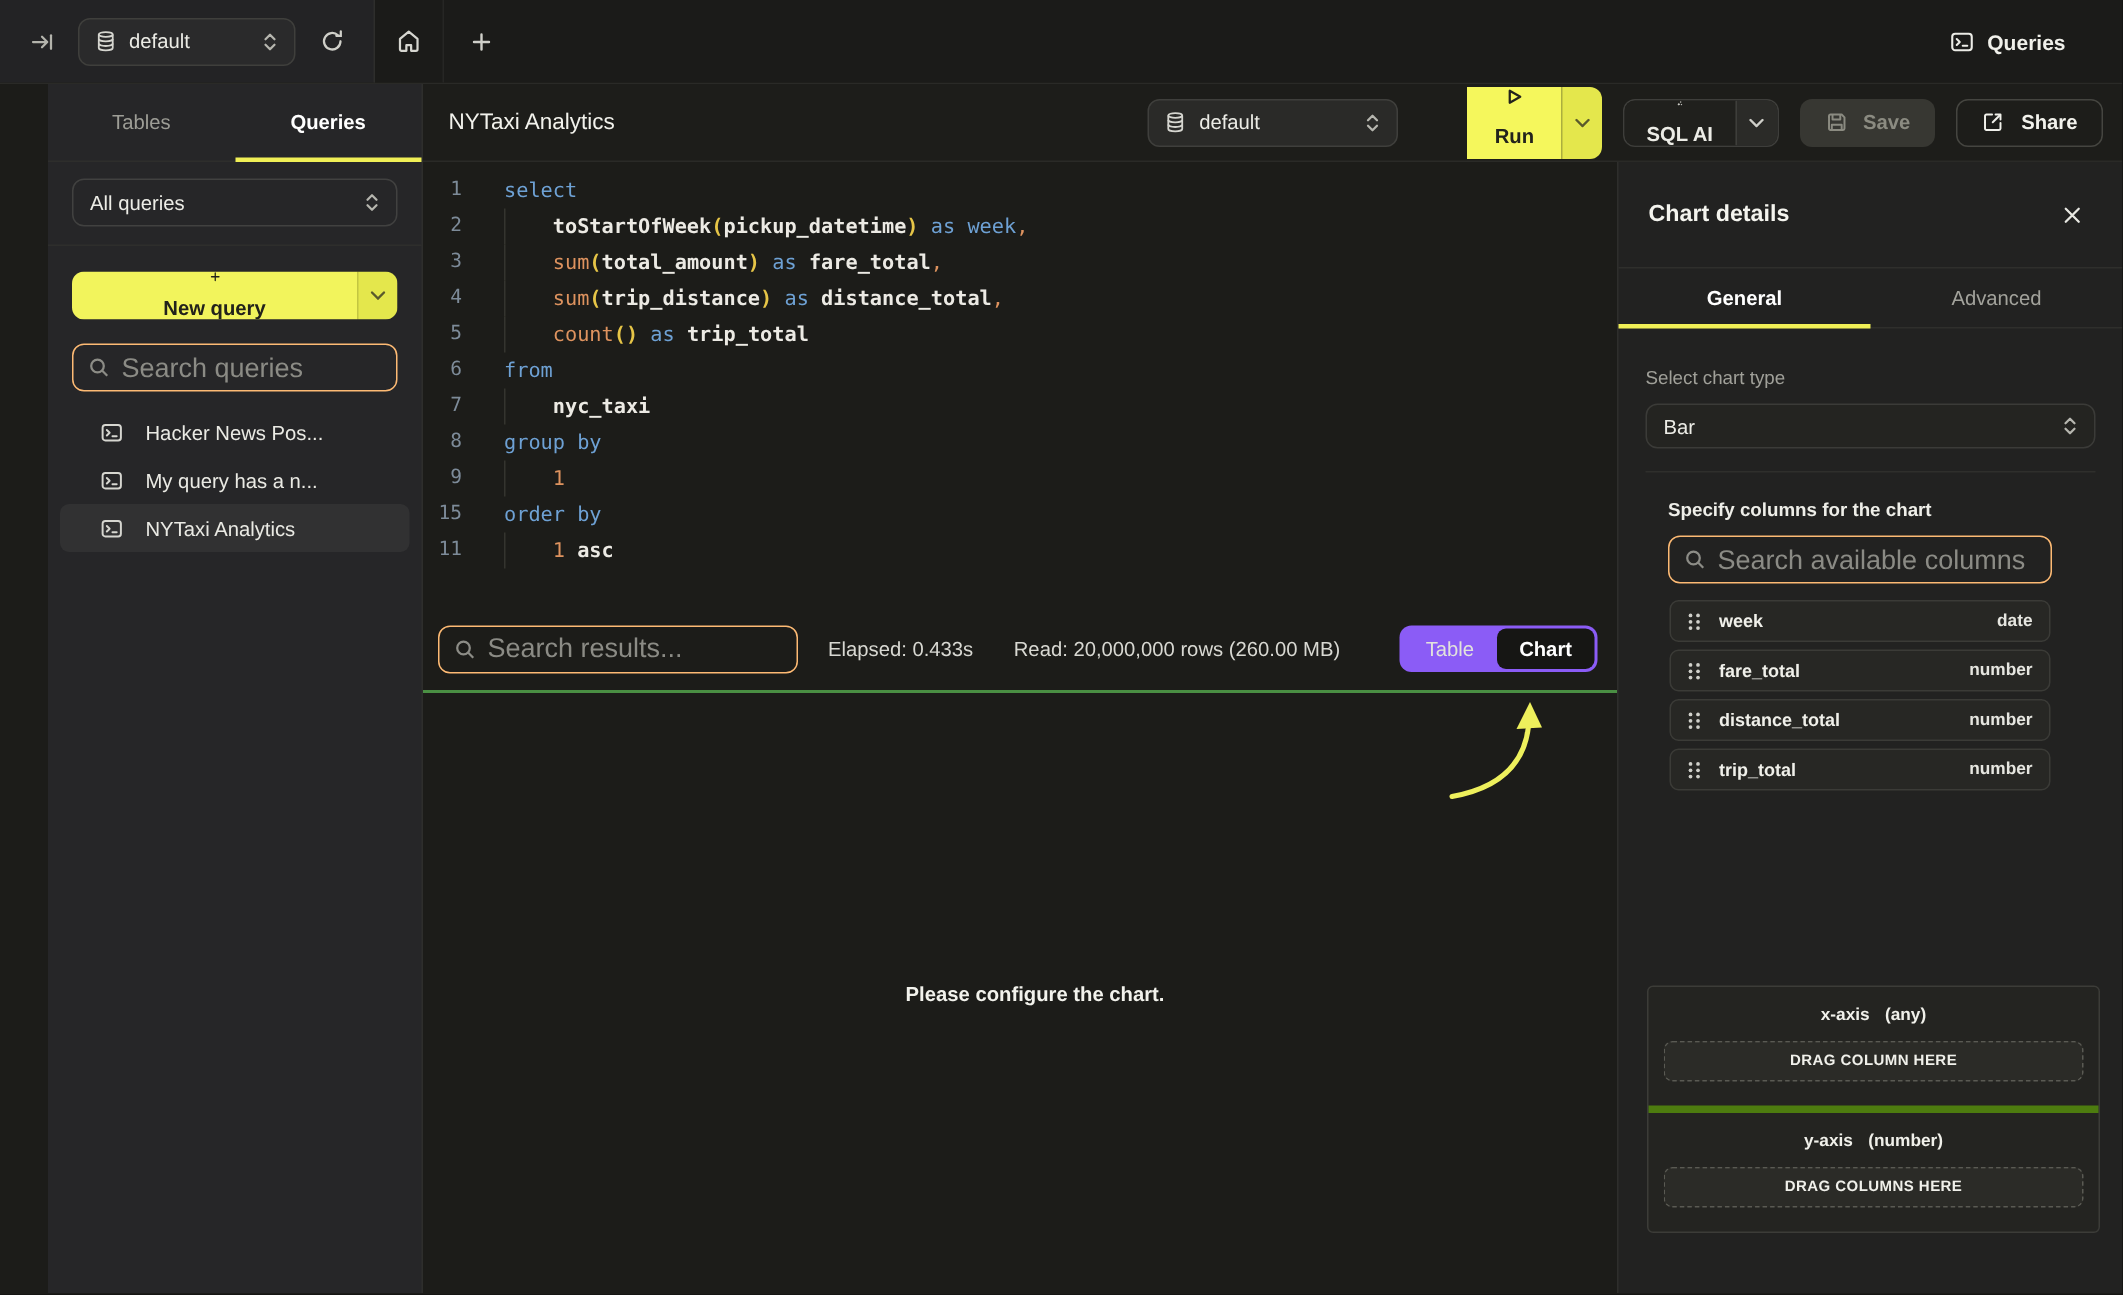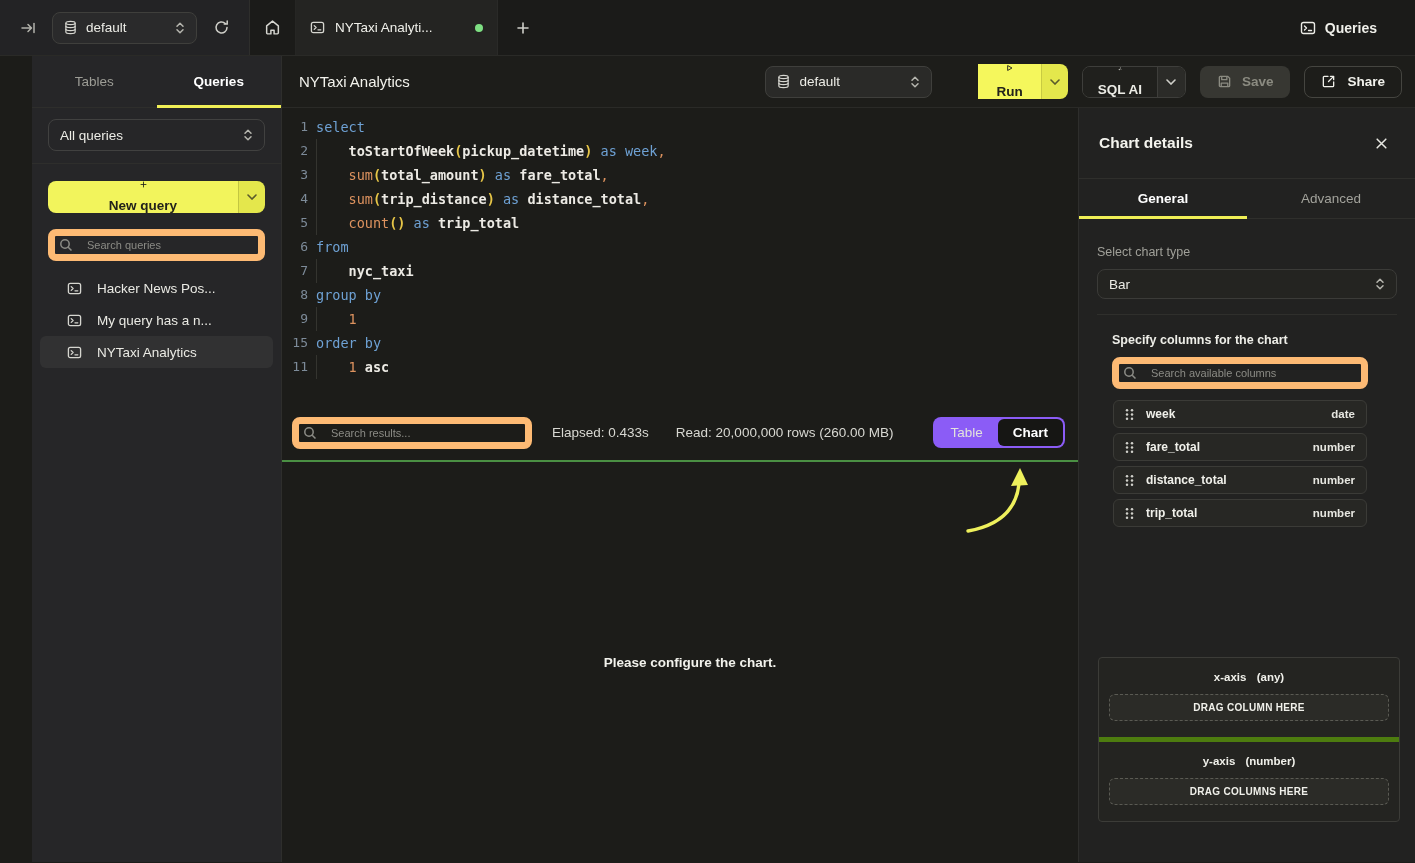--- a/index.html
+++ b/index.html
@@ -49,56 +49,56 @@
   .sidebar .select-box { margin:11px 16px 0; background:transparent; border-color:#414140; }
   .side-divider { height:1px; background:#2e2e2c; margin-top:12px; }
   .new-query {
     display:flex; height:32px; margin:17px 16px 0; border-radius:8px; overflow:hidden; cursor:pointer; flex:none;
   }
   .new-query .main { flex:1; background:#f2f45c; display:flex; align-items:center; justify-content:center; gap:10px; color:#22221b; font-size:13.5px; font-weight:600; }
   .new-query .chev { width:27px; background:#e4e74c; display:flex; align-items:center; justify-content:center; color:#5a5a2c; border-left:1px solid rgba(0,0,0,.14); }
   .search-wrap { position:relative; margin:16px 16px 0; flex:none; }
   .search-wrap .mag { position:absolute; left:11px; top:9px; }
   .search-input {
-    width:100%; height:32px; background:transparent; border:7px solid #fdba74; border-radius:8px;
-    padding:0 0 0 32px; color:#ecece6; font-size:11px; font-family:"Liberation Sans", sans-serif; outline:none;
+    width:100%; height:32px; background:transparent; border:1px solid #fdba74; border-radius:8px;
+    padding:0 0 0 32px; color:#ecece6; font-size:18px; font-family:"Liberation Sans", sans-serif; outline:none;
   }
   .search-input::placeholder { color:#8b8b85; }
   .query-list { margin-top:11px; padding:0 8px; display:flex; flex-direction:column; gap:0; }
   .query-item { height:32px; display:flex; align-items:center; gap:15px; padding-left:27px; border-radius:6px; cursor:pointer; }
   .query-item.active { background:#313132; }
   .query-item .q-label { font-size:13.5px; color:#eaeae4; white-space:nowrap; }
 
   
   .content { flex:1; display:flex; flex-direction:column; min-width:0; }
   .toolbar {
     height:52px; flex:none; background:#1d1d1a; border-bottom:1px solid #2a2a27;
     display:flex; align-items:center; padding:0 13px 0 17px; gap:14px;
   }
   .page-title { font-size:15px; color:#f2f2ec; }
   .toolbar-spacer { flex:1; }
   .toolbar .select-box { width:167px; }
   .toolbar .select-box .chev-ud { margin-left:auto; }
-  .run-btn { display:flex; height:35px; border-radius:8px; overflow:hidden; cursor:pointer; flex:none;padding-left:32px; }
+  .run-btn { display:flex; height:48px; border-radius:8px; overflow:hidden; cursor:pointer; flex:none;padding-left:32px; }
   .run-btn .main { display:flex; align-items:center; gap:12px; padding:0 18px; background:#f5f75c; color:#23231c; font-size:13.5px; font-weight:600; }
   .run-btn .chev { width:27px; background:#e4e74c; display:flex; align-items:center; justify-content:center; color:#5a5a2c; border-left:1px solid rgba(0,0,0,.12); }
   .sqlai-btn { display:flex; height:32px; border:1px solid #3e3e3b; border-radius:8px; overflow:hidden; cursor:pointer; flex:none; }
   .sqlai-btn .main { display:flex; align-items:center; gap:11px; padding:0 15px; background:#20201d; color:#ecece6; font-size:13.5px; font-weight:600; }
   .sqlai-btn .chev { width:28px; background:#2b2b28; display:flex; align-items:center; justify-content:center; color:#cfcfc9; border-left:1px solid #3e3e3b; }
   .save-btn { display:flex; align-items:center; gap:10px; height:32px; padding:0 17px; background:#373732; border-radius:8px; color:#8b8b81; font-size:13.5px; font-weight:600; cursor:default; flex:none; }
   .share-btn { display:flex; align-items:center; gap:11px; height:32px; padding:0 16px; border:1px solid #454540; border-radius:8px; color:#f2f2ec; font-size:13.5px; font-weight:600; cursor:pointer; flex:none; }
 
   .content-body { flex:1; display:flex; min-height:0; }
   .main { flex:1; display:flex; flex-direction:column; min-width:0; background:#1c1c19; }
 
   
   .editor { height:297px; flex:none; padding-top:7px; overflow:hidden; font-family:"DejaVu Sans Mono", monospace; font-size:13.5px; cursor:text; }
   .cl { display:flex; height:24px; line-height:24px; }
   .ln { width:26px; text-align:right; color:#7d8b99; flex:none; font-size:13px; }
-  .lc { white-space:pre; margin-left:8px; }
+  .lc { white-space:pre; margin-left:28px; }
   .ig { display:inline-block; width:4ch; height:24px; border-left:1px solid #34342f; vertical-align:top; }
   .tok-kw { color:#6ea1d4; }
   .tok-fn { color:#de935f; }
   .tok-par { color:#e6c547; font-weight:700; }
   .tok-id { color:#eceae4; font-weight:700; }
   .tok-num { color:#de935f; }
   .tok-pun { color:#de935f; }
   .tok-pln { color:#c8c8c2; }
 
   
@@ -186,29 +186,20 @@
             <path d="M14.2 1.9v3h-3"></path>
           </svg>
       </div>
     </div>
 
     <div class="tabstrip">
       <div class="home-btn">
         <svg width="17" height="17" viewBox="0 0 16 16" fill="none" stroke="#d6d6d0" stroke-width="1.4" stroke-linejoin="round">
             <path d="M2.5 6.5 8 2l5.5 4.5V13a1 1 0 0 1-1 1H9.5v-3.5h-3V14H3.5a1 1 0 0 1-1-1z"></path>
           </svg>
-      </div>
-      <div class="editor-tab">
-        <svg width="15" height="15" viewBox="0 0 16 16" fill="none" stroke="#d6d6d0" stroke-width="1.4" stroke-linecap="round" stroke-linejoin="round">
-            <rect x="1.5" y="2.5" width="13" height="11" rx="2"></rect>
-            <path d="M4.5 6l2 2-2 2"></path>
-            <path d="M8.5 10.5h3"></path>
-          </svg>
-        <span class="tab-label">NYTaxi Analyti...</span>
-        <span class="dot"></span>
       </div>
       <div class="newtab-btn">
         <svg width="14" height="14" viewBox="0 0 14 14" fill="none" stroke="#cfcfc9" stroke-width="1.6" stroke-linecap="round">
             <path d="M7 2v10M2 7h10"></path>
           </svg>
       </div>
       <div class="topbar-spacer"></div>
       <div class="queries-link">
         <svg width="16" height="16" viewBox="0 0 16 16" fill="none" stroke="#ecece6" stroke-width="1.4" stroke-linecap="round" stroke-linejoin="round">
             <rect x="1.5" y="2.5" width="13" height="11" rx="2"></rect>

